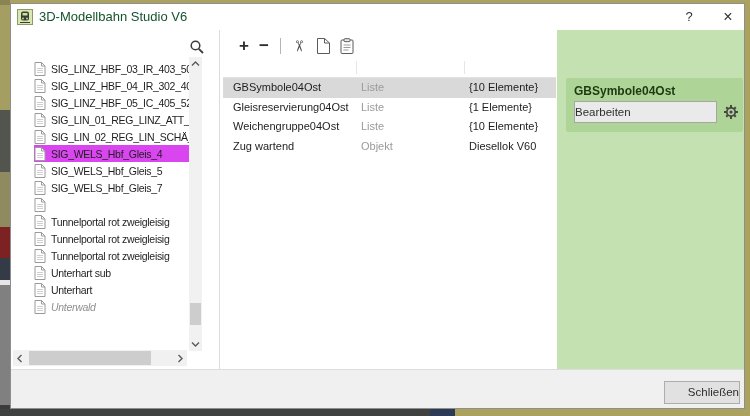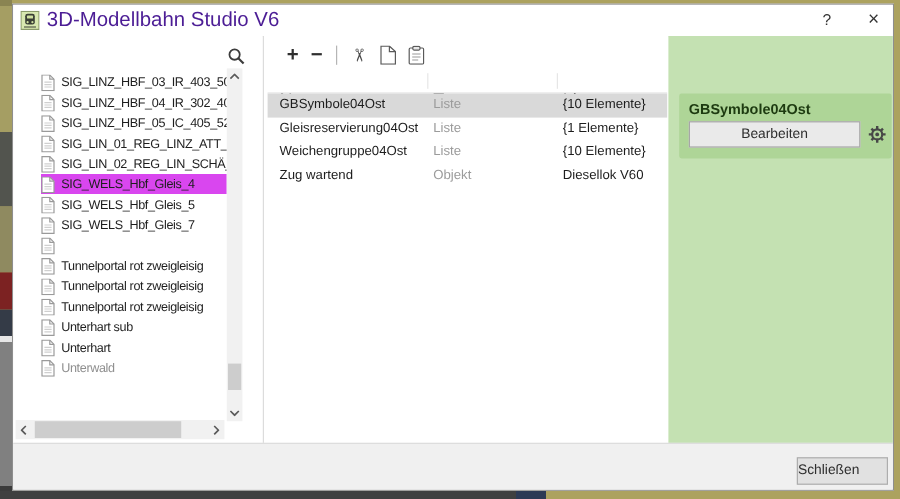--- a/index.html
+++ b/index.html
@@ -16,35 +16,35 @@
 
   
   #dialog{
     position:absolute;left:10px;top:3px;width:735px;height:406px;
     background:#ffffff;border:1px solid #8e8e8e;box-sizing:border-box;
   }
 
   
   #titlebar{position:absolute;left:0;top:0;right:0;height:26px;background:#fff;border-bottom:1px solid #ededed}
   #app-icon{position:absolute;left:6px;top:5px;width:16px;height:16px}
-  #title{position:absolute;left:28px;top:0;line-height:26px;font-size:17px;color:#4c1d95;white-space:nowrap}
+  #title{position:absolute;left:28px;top:0;line-height:26px;font-size:13px;color:#14532d;white-space:nowrap}
   .cap-btn{position:absolute;top:0;height:26px;text-align:center;color:#333;cursor:default}
   #help-btn{right:44px;width:22px;line-height:26px;font-size:13px}
   #close-btn{right:4px;width:24px;line-height:25px;font-size:16px}
 
   
   #list-panel{position:absolute;left:0;top:26px;width:208px;bottom:38px;background:#fff}
   #search-icon{position:absolute;left:178px;top:9px;width:16px;height:16px}
   #tree-viewport{position:absolute;left:0;top:27px;width:178px;height:293px;overflow:hidden}
   #tree{padding-top:3px}
   .tree-item{height:17px;display:flex;align-items:center;padding-left:23px;background-clip:content-box}
   .tree-item.selected{background-color:#d946ef}
   .tree-item .doc{width:12px;height:14px;margin-right:5px;flex:none;display:flex;align-items:center}
   .tree-item .tlabel{font-size:10.5px;letter-spacing:-0.3px;white-space:nowrap;color:#1e1e1e}
-  .tree-item.muted .tlabel{color:#8f8f8f;}
+  .tree-item.muted .tlabel{color:#8f8f8f;font-style:italic}
 
   
   #vscroll{position:absolute;left:178px;top:27px;width:13px;height:294px;background:#f1f1f1}
   #vthumb{position:absolute;left:1px;width:11px;top:246px;height:22px;background:#cdcdcd}
   .sarrow{position:absolute;display:flex;align-items:center;justify-content:center}
   #vup{left:0;top:0;width:13px;height:14px}
   #vdown{left:0;bottom:0;width:13px;height:14px}
   #hscroll{position:absolute;left:2px;top:320px;width:174px;height:16px;background:#f1f1f1}
   #hthumb{position:absolute;top:1px;height:14px;left:16px;width:122px;background:#cdcdcd}
   #hleft{left:0;top:0;width:14px;height:16px}
@@ -68,27 +68,27 @@
   .trow.sel{background:#d9d9d9}
   .tcell{position:absolute;top:0;line-height:19.5px;font-size:11px;white-space:nowrap;color:#1d1d1d}
   .col-name{left:10px}.col-typ{left:138px}.col-wert{left:246px}
   .tcell.col-typ{color:#9b9b9b}
 
   
   #detail-panel{position:absolute;left:546px;top:26px;right:0;bottom:38px;background:#c4e1b2}
   #detail-card{position:absolute;left:9px;top:48px;width:177px;height:54px;background:#aed597;border-radius:2px}
   #card-title{position:absolute;left:8px;top:6px;font-size:12px;font-weight:bold;color:#1d3a10;white-space:nowrap}
   #edit-btn{position:absolute;left:8px;top:23px;width:143px;height:22px;background:#eaeaea;border:1px solid #a6a6a6;
-    box-sizing:border-box;font-size:11.5px;color:#2e2e2e;text-align:center;line-height:20px}
+    box-sizing:border-box;font-size:11.5px;color:#2e2e2e;text-align:left;line-height:20px}
   #gear{position:absolute;left:157px;top:26px;width:16px;height:16px}
 
   
   #footer{position:absolute;left:0;right:0;bottom:0;height:38px;background:#f0f0f0;border-top:1px solid #dddddd}
   #close-action{position:absolute;right:4px;top:11px;width:76px;height:23px;background:#e1e1e1;border:1px solid #adadad;
-    box-sizing:border-box;font-size:11.5px;color:#2e2e2e;text-align:left;line-height:21px}
+    box-sizing:border-box;font-size:11.5px;color:#2e2e2e;text-align:right;line-height:21px}
 </style>
 </head>
 <body>
 
 <div>
   <div class="strip" style="top:0;height:5px;background:#8a8452"></div>
   <div class="strip" style="top:5px;height:105px;background:#a59e63"></div>
   <div class="strip" style="top:110px;height:62px;background:#52544e"></div>
   <div class="strip" style="top:172px;height:55px;background:#8f8a60"></div>
   <div class="strip" style="top:227px;height:31px;background:#7c2222"></div>

